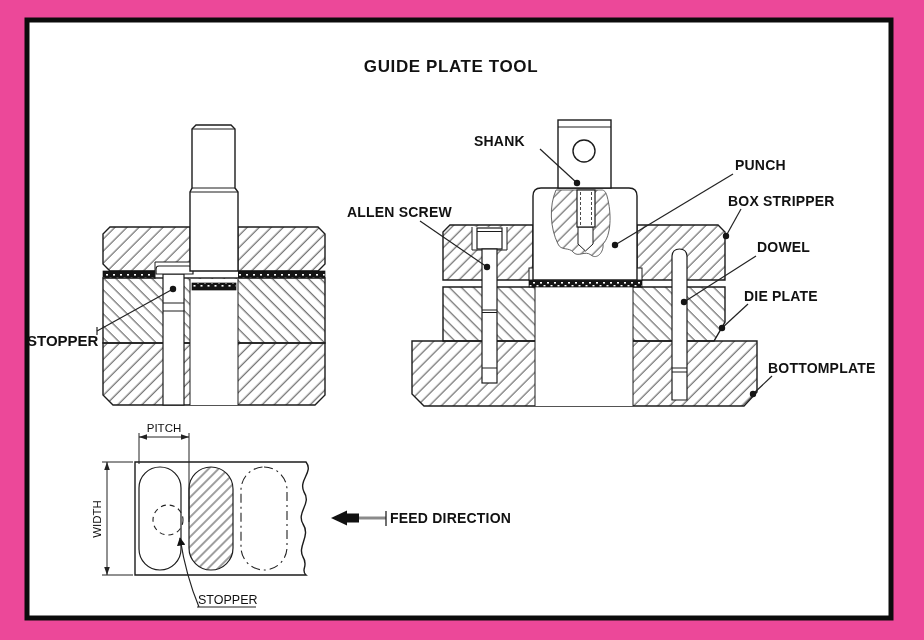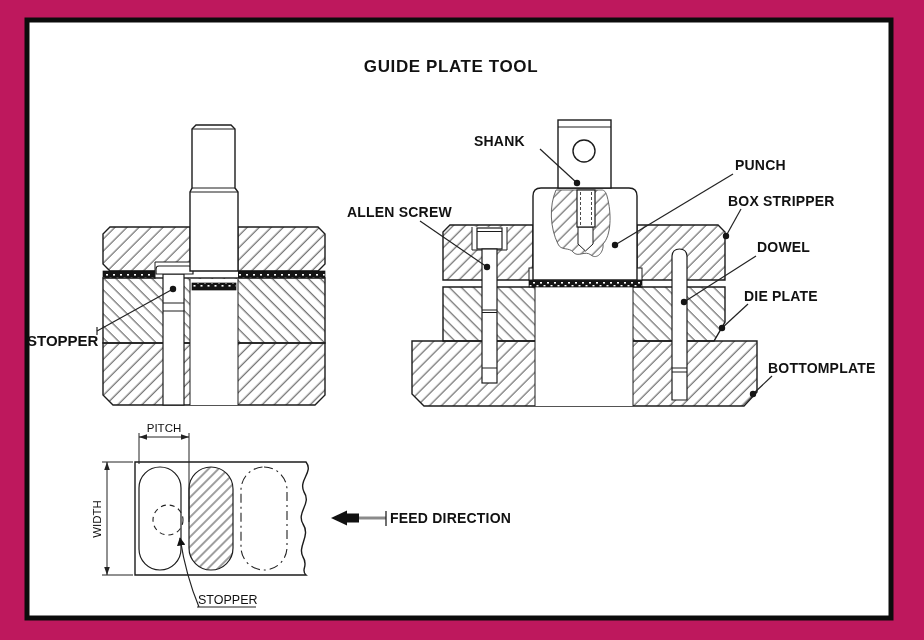--- a/index.html
+++ b/index.html
@@ -1,16 +1,16 @@
 <!DOCTYPE html>
 <html><head>
 <meta charset="utf-8">
 <style>
   html,body{margin:0;padding:0;background:#ffffff;}
-  #stage{position:relative;width:924px;height:640px;background:#be185d;overflow:hidden;}
+  #stage{position:relative;width:924px;height:640px;background:#ec4899;overflow:hidden;}
   svg{display:block;}
   text{font-family:"Liberation Sans","DejaVu Sans",sans-serif;fill:#111111;}
   .title{font-size:17px;font-weight:bold;letter-spacing:.6px;}
   .lbl{font-size:14px;font-weight:bold;letter-spacing:.2px;}
   .lbl-big{font-size:15px;font-weight:bold;}
   .dim{font-size:11.5px;}
   .small{font-size:12.5px;}
   .o{stroke:#1c1c1c;stroke-width:1.4;}
   .ln{stroke:#1c1c1c;stroke-width:1.2;}
   .lt{stroke:#1c1c1c;stroke-width:1;}

